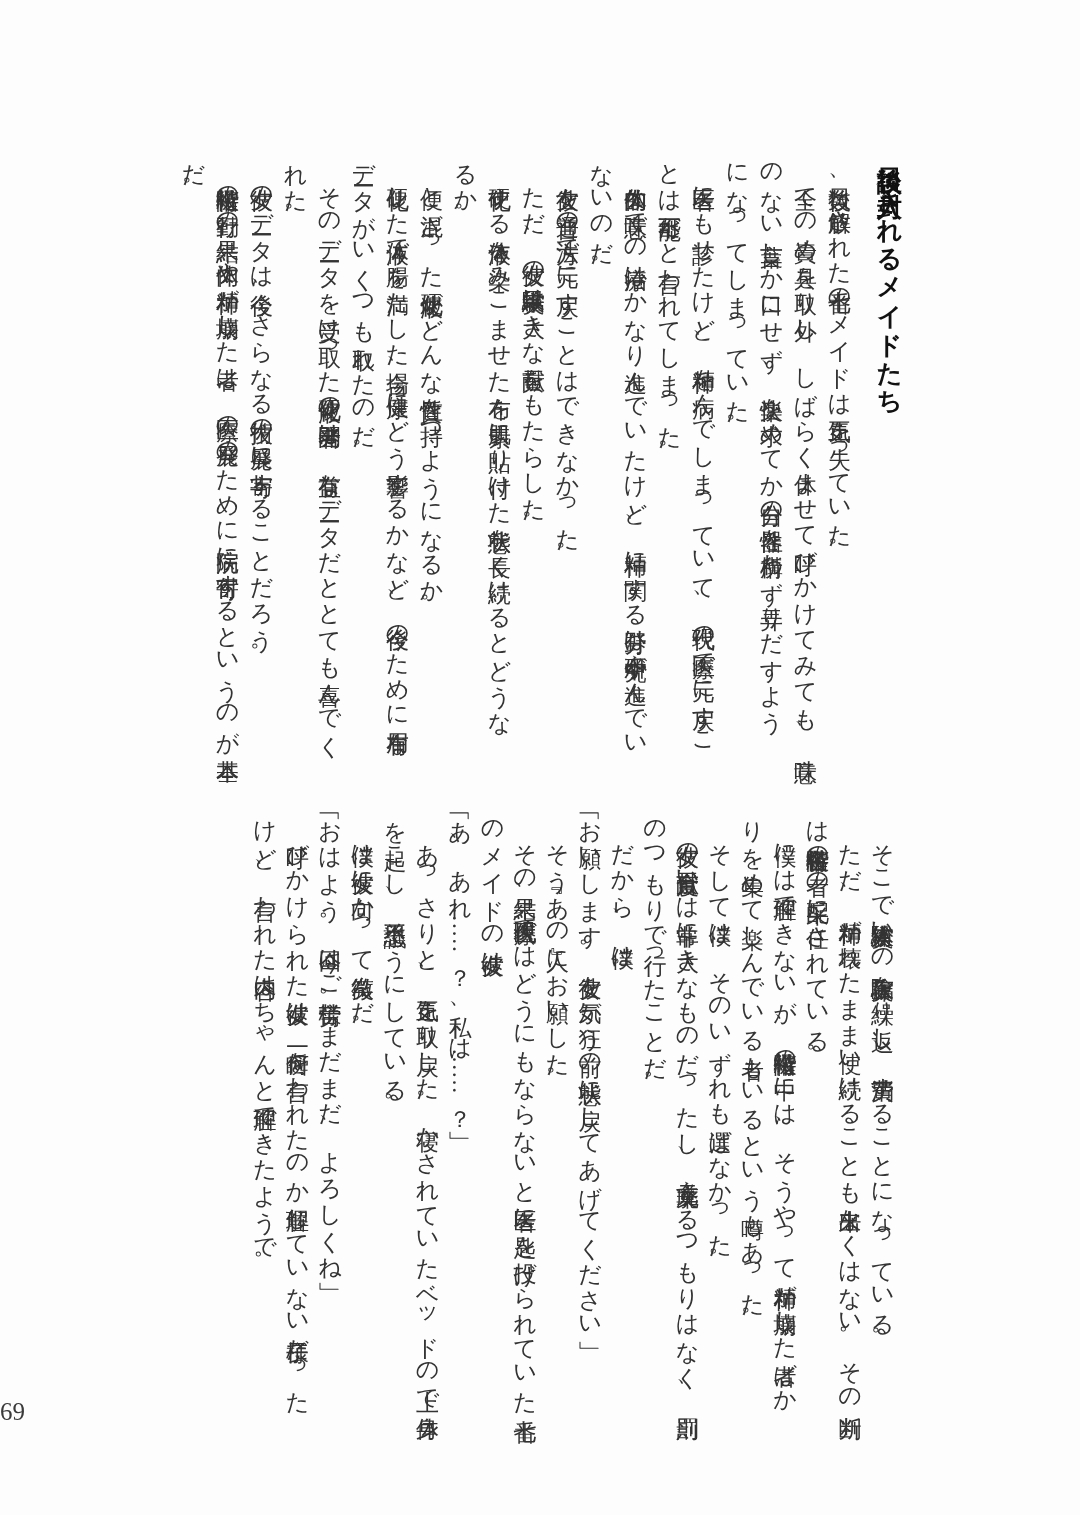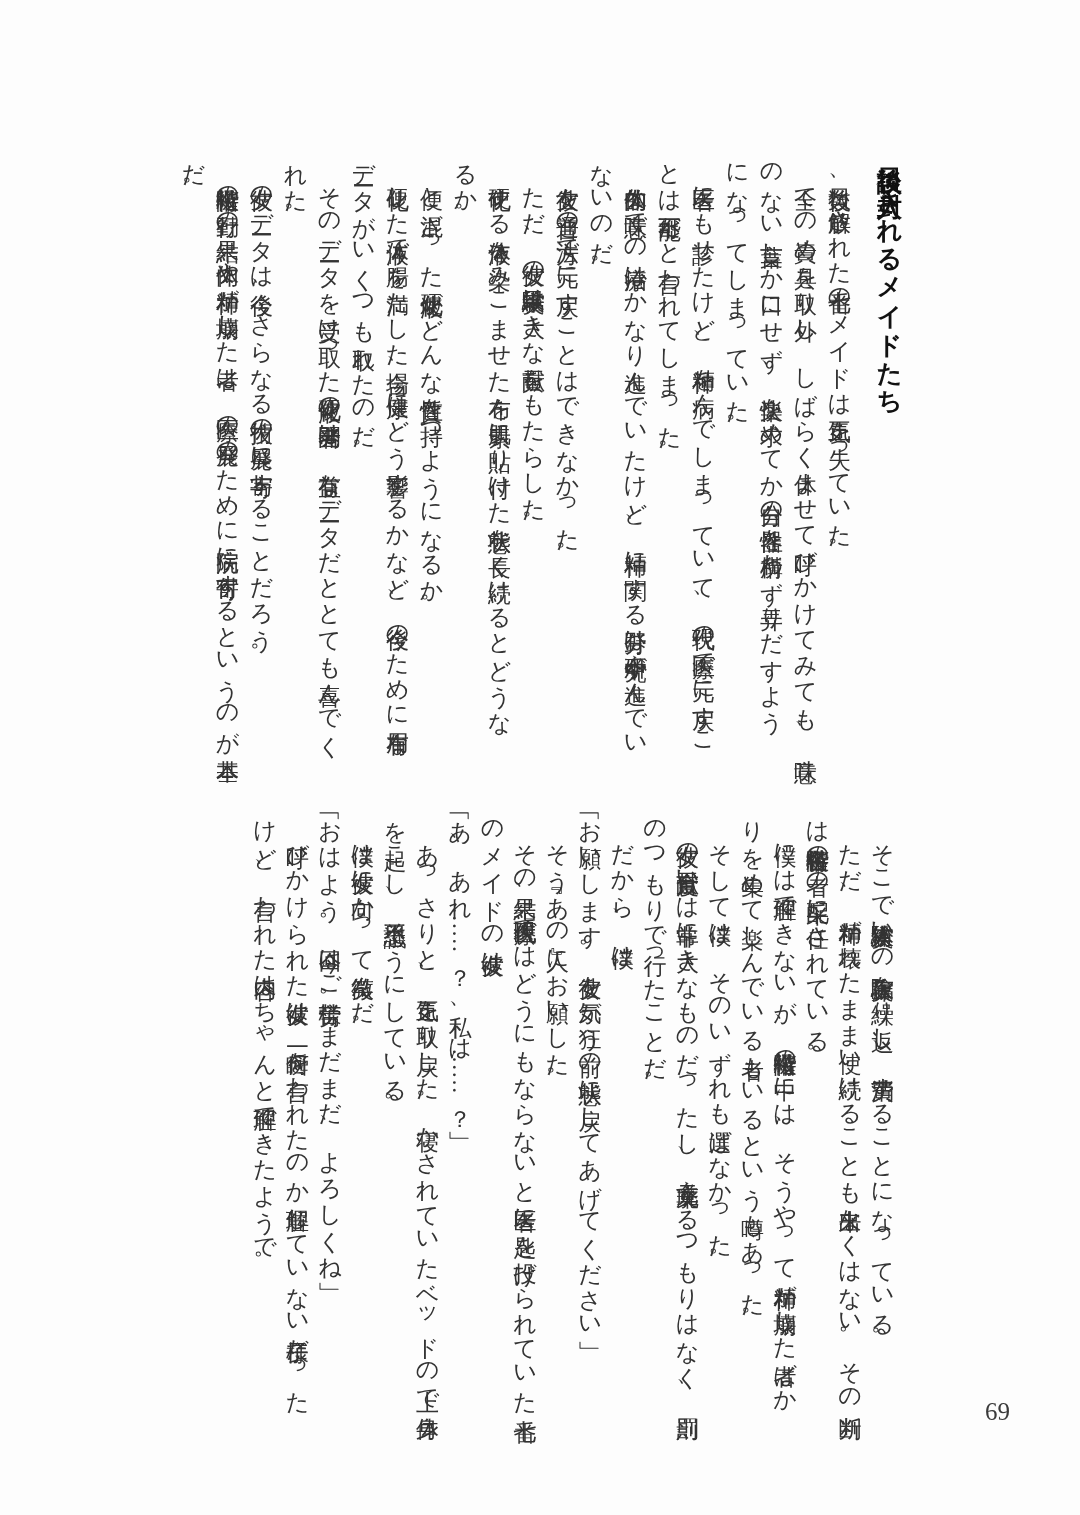--- a/index.html
+++ b/index.html
@@ -57,21 +57,21 @@
     line-height: 40px;
     color: #111111;
     margin-block-end: 14px;
     text-indent: 0;
   }
   .page-number {
     position: absolute;
     top: 1398px;
     left: 0;
     width: 1010px; 
-    text-align: right;
+    text-align: left;
     font-size: 25px;
     color: #3a3a3a;
     font-family: "Liberation Serif", "DejaVu Serif", serif;
   }
 </style>
 </head>
 <body>
 
 <div class="page">
 

